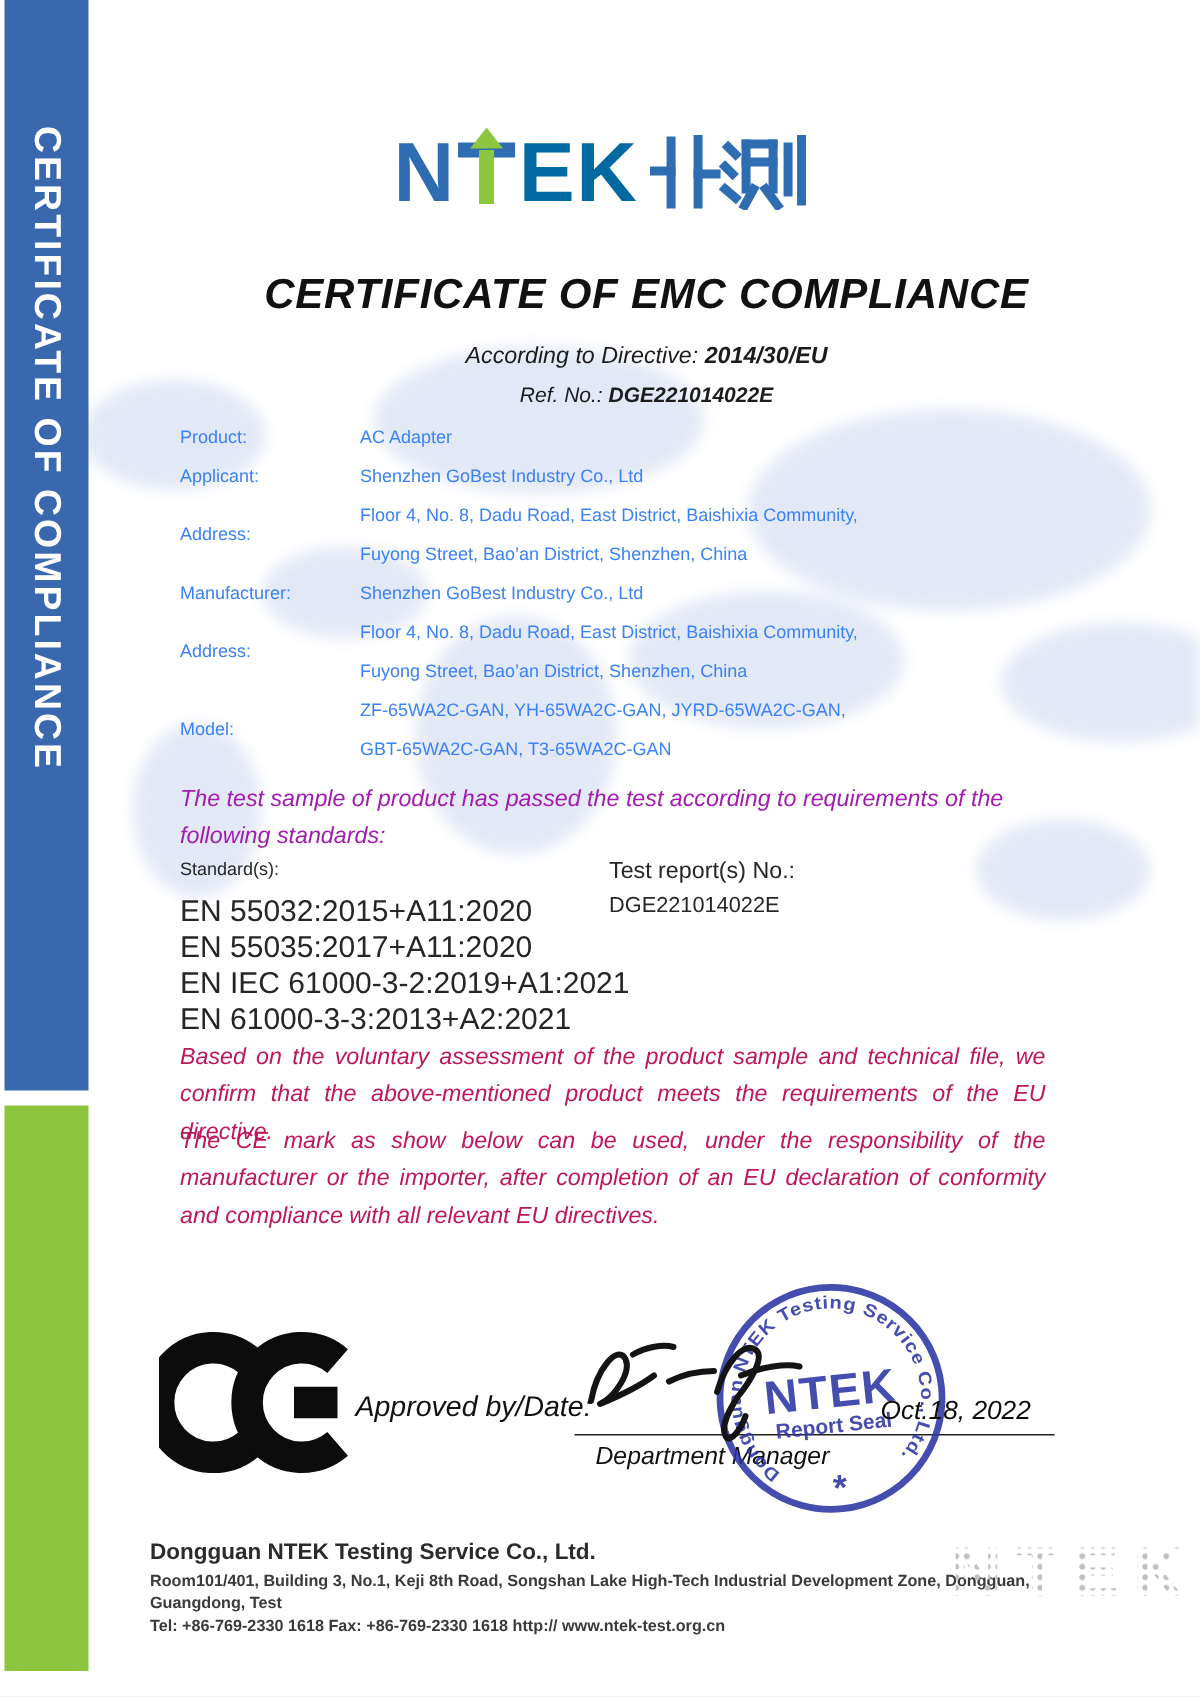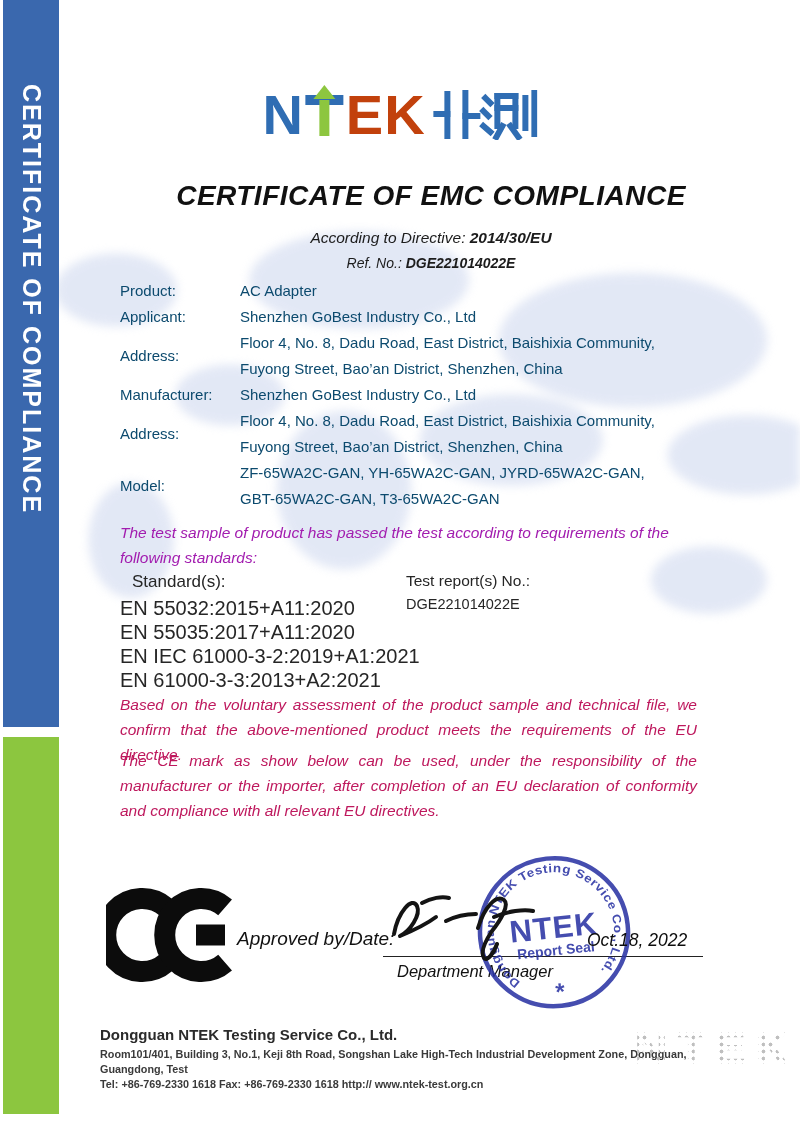--- a/index.html
+++ b/index.html
@@ -57,29 +57,29 @@
     font-weight:bold; font-style:italic; font-size:28px; color:#111; letter-spacing:.5px;
   }
   .directive-line { position:absolute; left:62px; right:0; top:229px; text-align:center;
     font-style:italic; font-size:15.5px; color:#1c1c1c; }
   .directive-line b { font-weight:bold; }
   .ref-line { position:absolute; left:62px; right:0; top:255px; text-align:center;
     font-style:italic; font-size:14px; color:#1c1c1c; }
   .ref-line b { font-weight:bold; }
 
   
-  .fields { position:absolute; left:120px; top:278px; width:578px; font-size:15px; line-height:26px; color:#0c4a6e; }
+  .fields { position:absolute; left:120px; top:278px; width:578px; font-size:12px; line-height:26px; color:#3b82f6; }
   .field-row { display:flex; }
   .field-label { width:120px; flex:none; display:flex; align-items:center; }
   .field-value { flex:1; }
 
   .intro { position:absolute; left:120px; top:520px; width:575px;
     font-style:italic; font-size:15.5px; line-height:25px; color:#a21caf; }
 
-  .standards-label { position:absolute; left:120px; top:572px; font-size:17px;margin-left:12px; }
+  .standards-label { position:absolute; left:120px; top:572px; font-size:12px; }
   .standards-list  { position:absolute; left:120px; top:596px; font-size:20px; line-height:24px; }
   .report-label { position:absolute; left:406px; top:572px; font-size:15.5px; }
   .report-value { position:absolute; left:406px; top:596px; font-size:14.5px; }
 
   .para { position:absolute; left:120px; width:577px; font-style:italic; font-size:15.5px;
     line-height:25px; color:#be185d; text-align:justify; }
   .para-1 { top:692px; }
   .para-2 { top:748px; }
 
   
@@ -118,21 +118,21 @@
   </div>
   <div class="vband-green" style="background:#8cc63f;"></div>
 
   <div class="logo">
     <span class="logo-letter" style="color:#2f6db3;">N</span>
     <span class="logo-t">
       <span class="t-bar" style="background:#2f6db3;"></span>
       <span class="t-stem" style="background:#8dc63f;"></span>
       <span class="t-head" style="border-bottom:14px solid #8dc63f;"></span>
     </span>
-    <span class="logo-letter" style="color:#c2410c;">EK</span>
+    <span class="logo-letter" style="color:#0369a1;">EK</span>
     <svg class="logo-cjk" width="104" height="50" viewBox="0 0 104 50">
       <g stroke="#2f6db3" stroke-width="6" fill="none" stroke-linecap="square">
         <path d="M14 4 V46"></path>
           <path d="M2 24 H14"></path>
           <path d="M32 1 V46"></path>
           <path d="M32 26 H44"></path>
         <path d="M52 8 L57 13"></path>
           <path d="M50 21 L55 26"></path>
           <path d="M50 36 L57 42"></path>
         <path d="M64 6 V36"></path>

